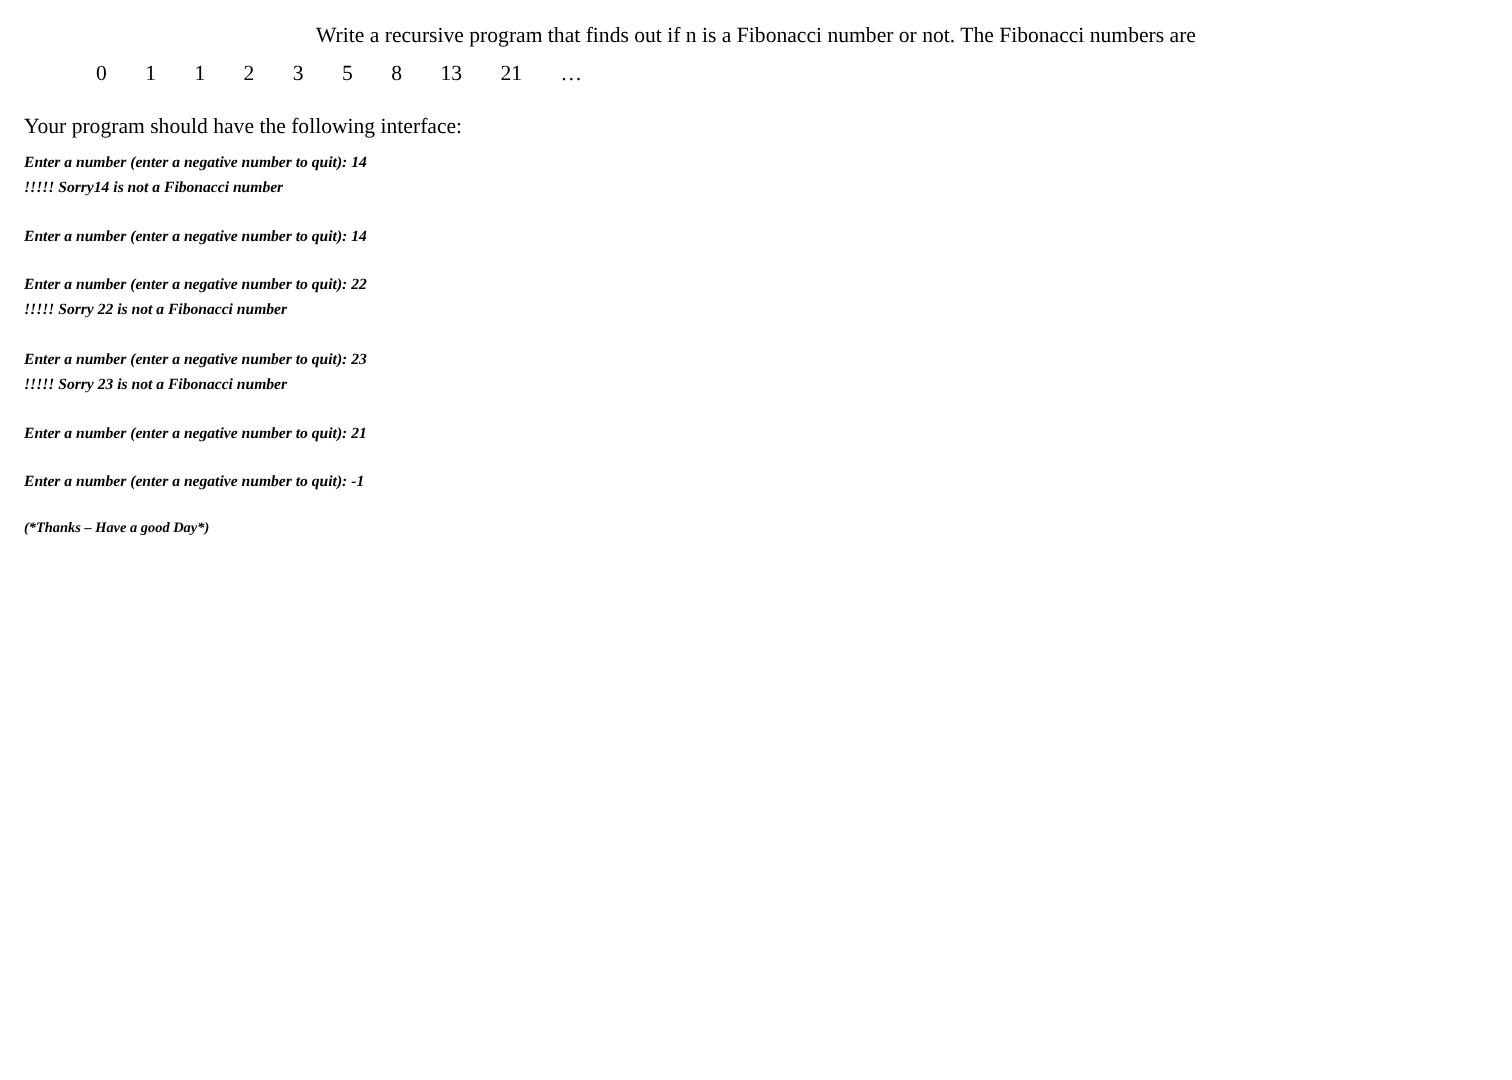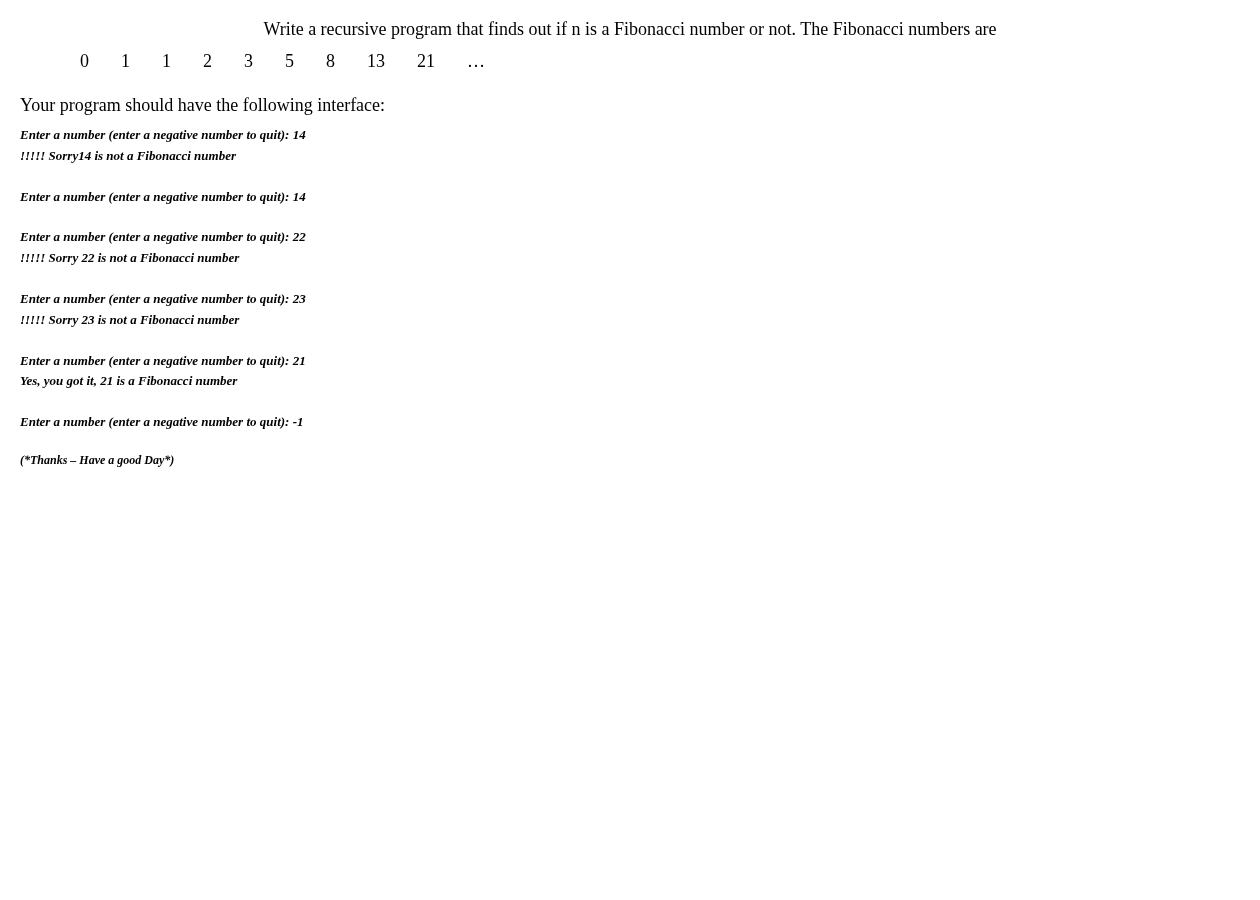--- a/index.html
+++ b/index.html
@@ -91,21 +91,20 @@
     <p class="interaction-line">!!!!! Sorry 22 is not a Fibonacci number</p>
   </div>
 
   <div class="interaction-block">
     <p class="interaction-line">Enter a number (enter a negative number to quit): 23</p>
     <p class="interaction-line">!!!!! Sorry 23 is not a Fibonacci number</p>
   </div>
 
   <div class="interaction-block">
     <p class="interaction-line">Enter a number (enter a negative number to quit): 21</p>
-    <p class="interaction-line">Yes, you got it, 21 is a Fibonacci number</p>
   </div>
 
   <div class="interaction-block">
     <p class="interaction-line">Enter a number (enter a negative number to quit):  -1</p>
   </div>
 
   <p class="farewell">(*Thanks – Have a good Day*)</p>
 
 </div>
 

